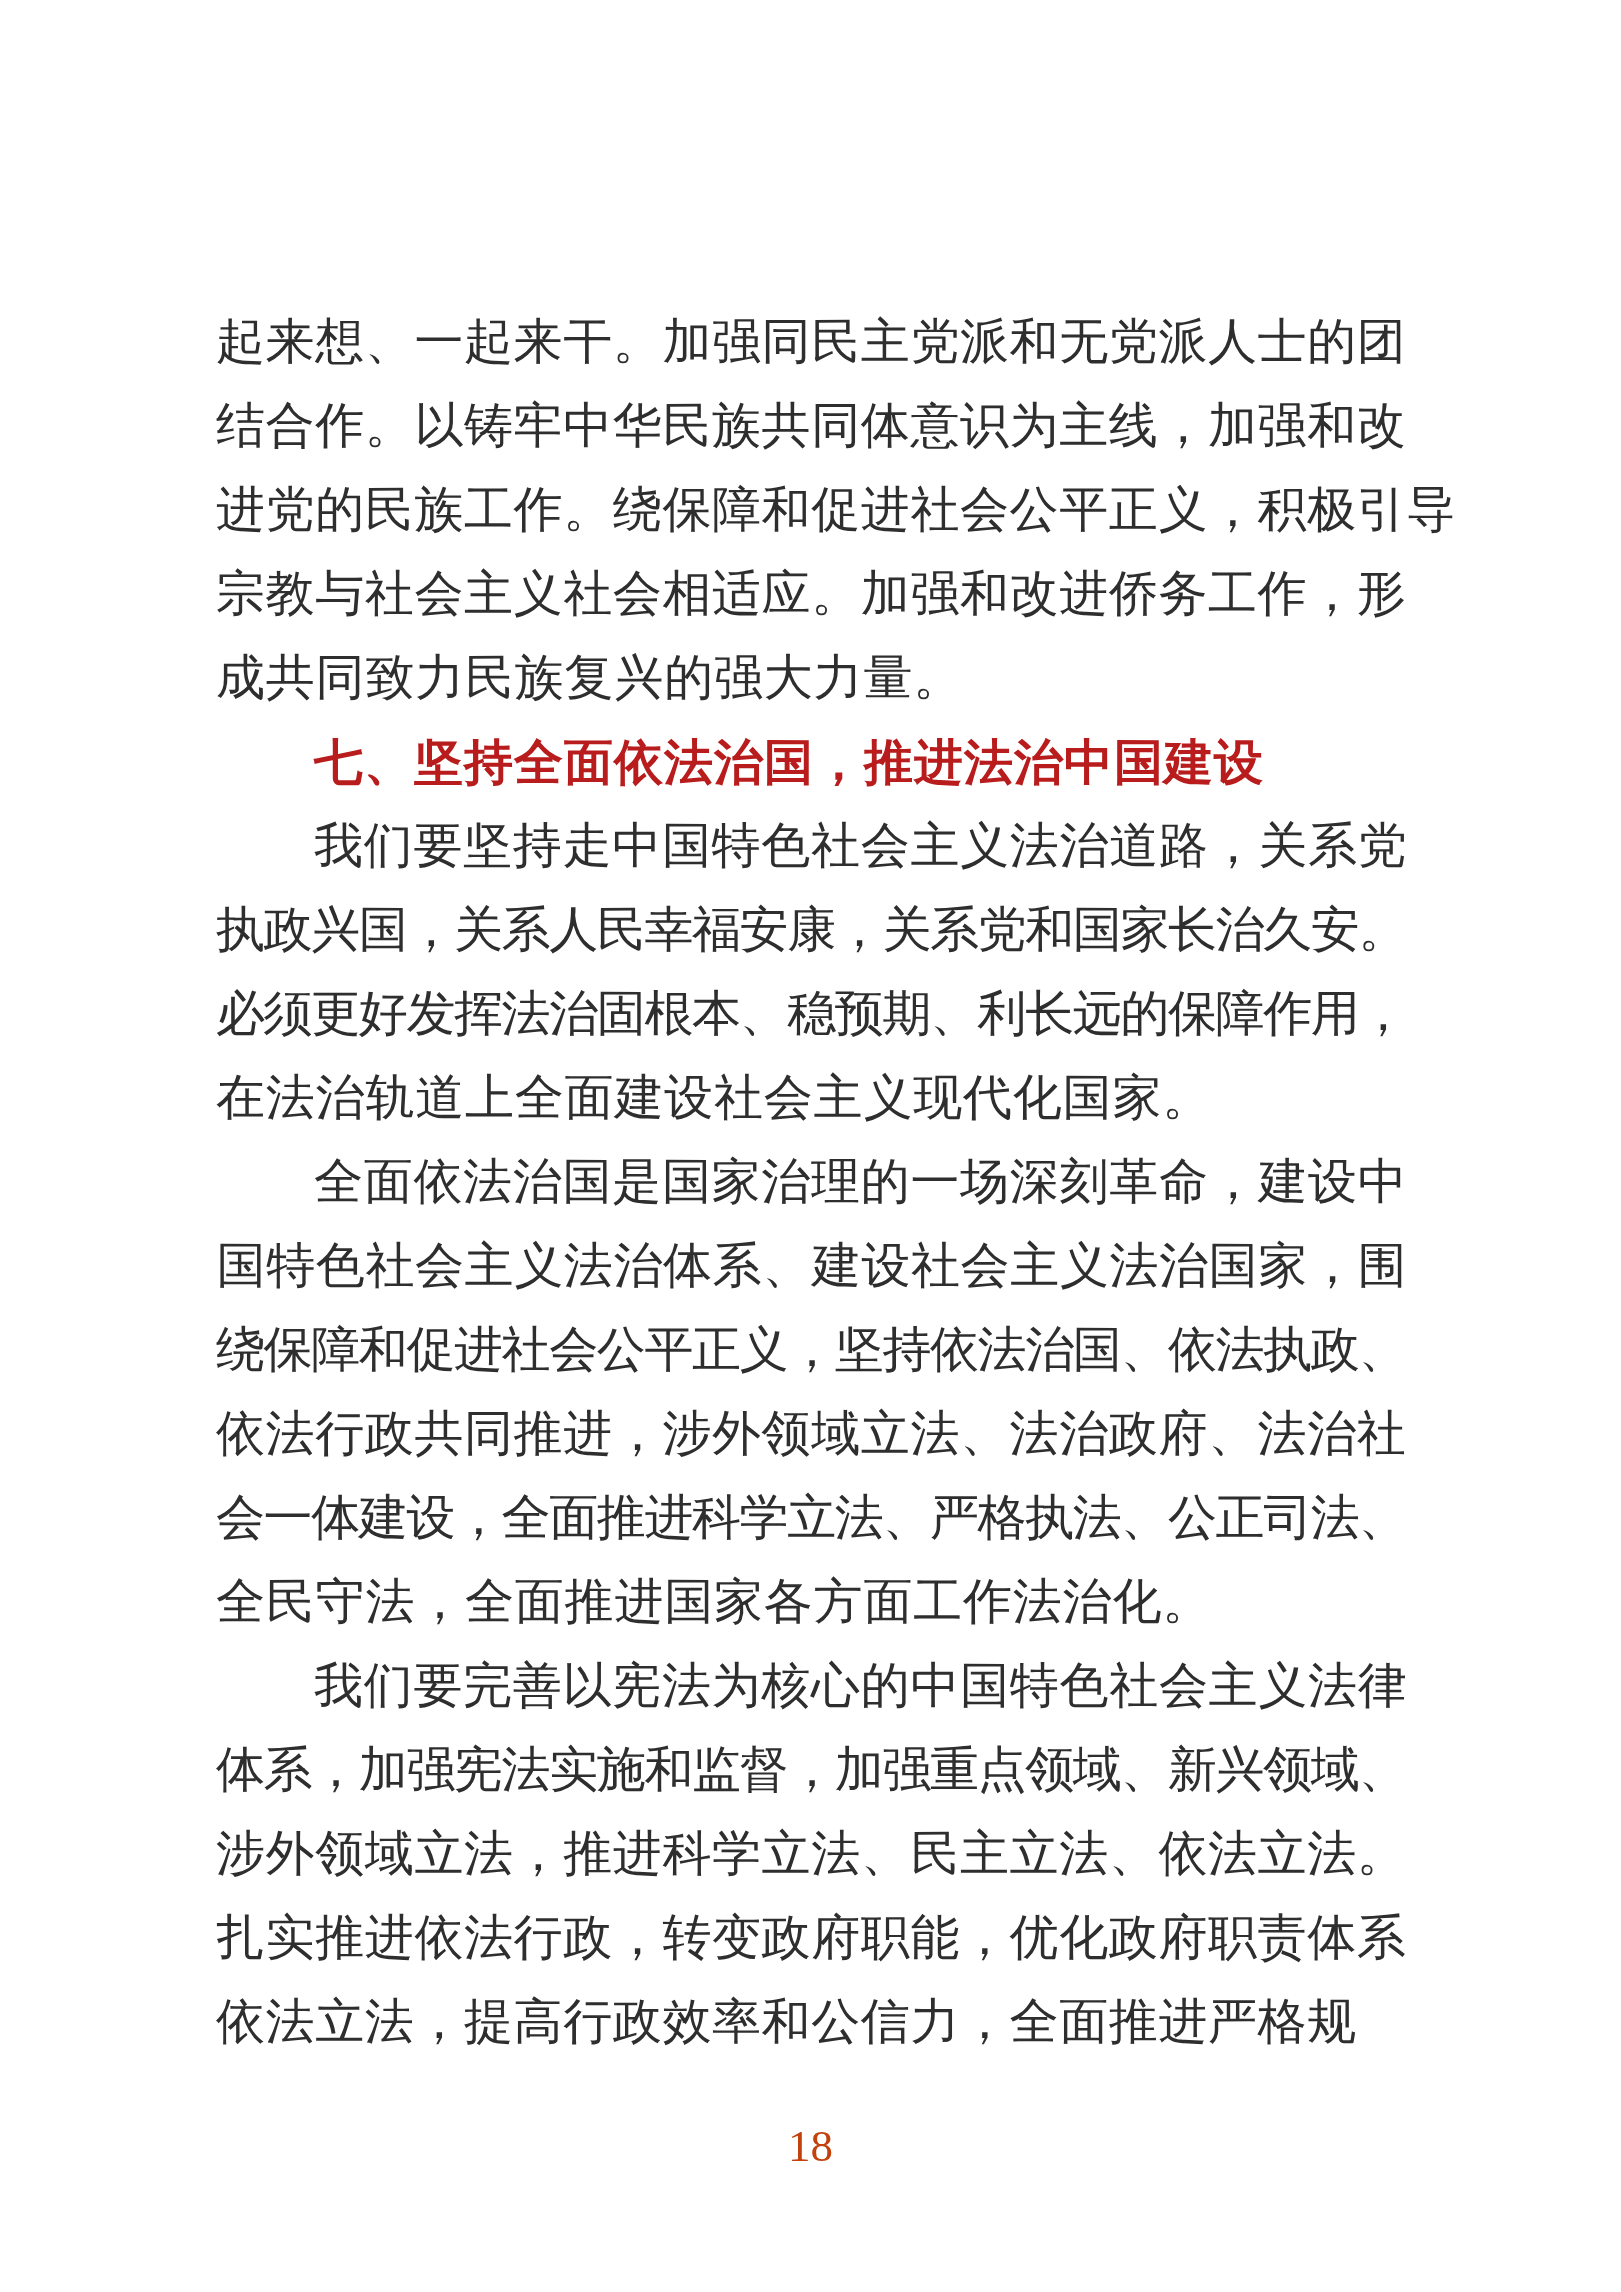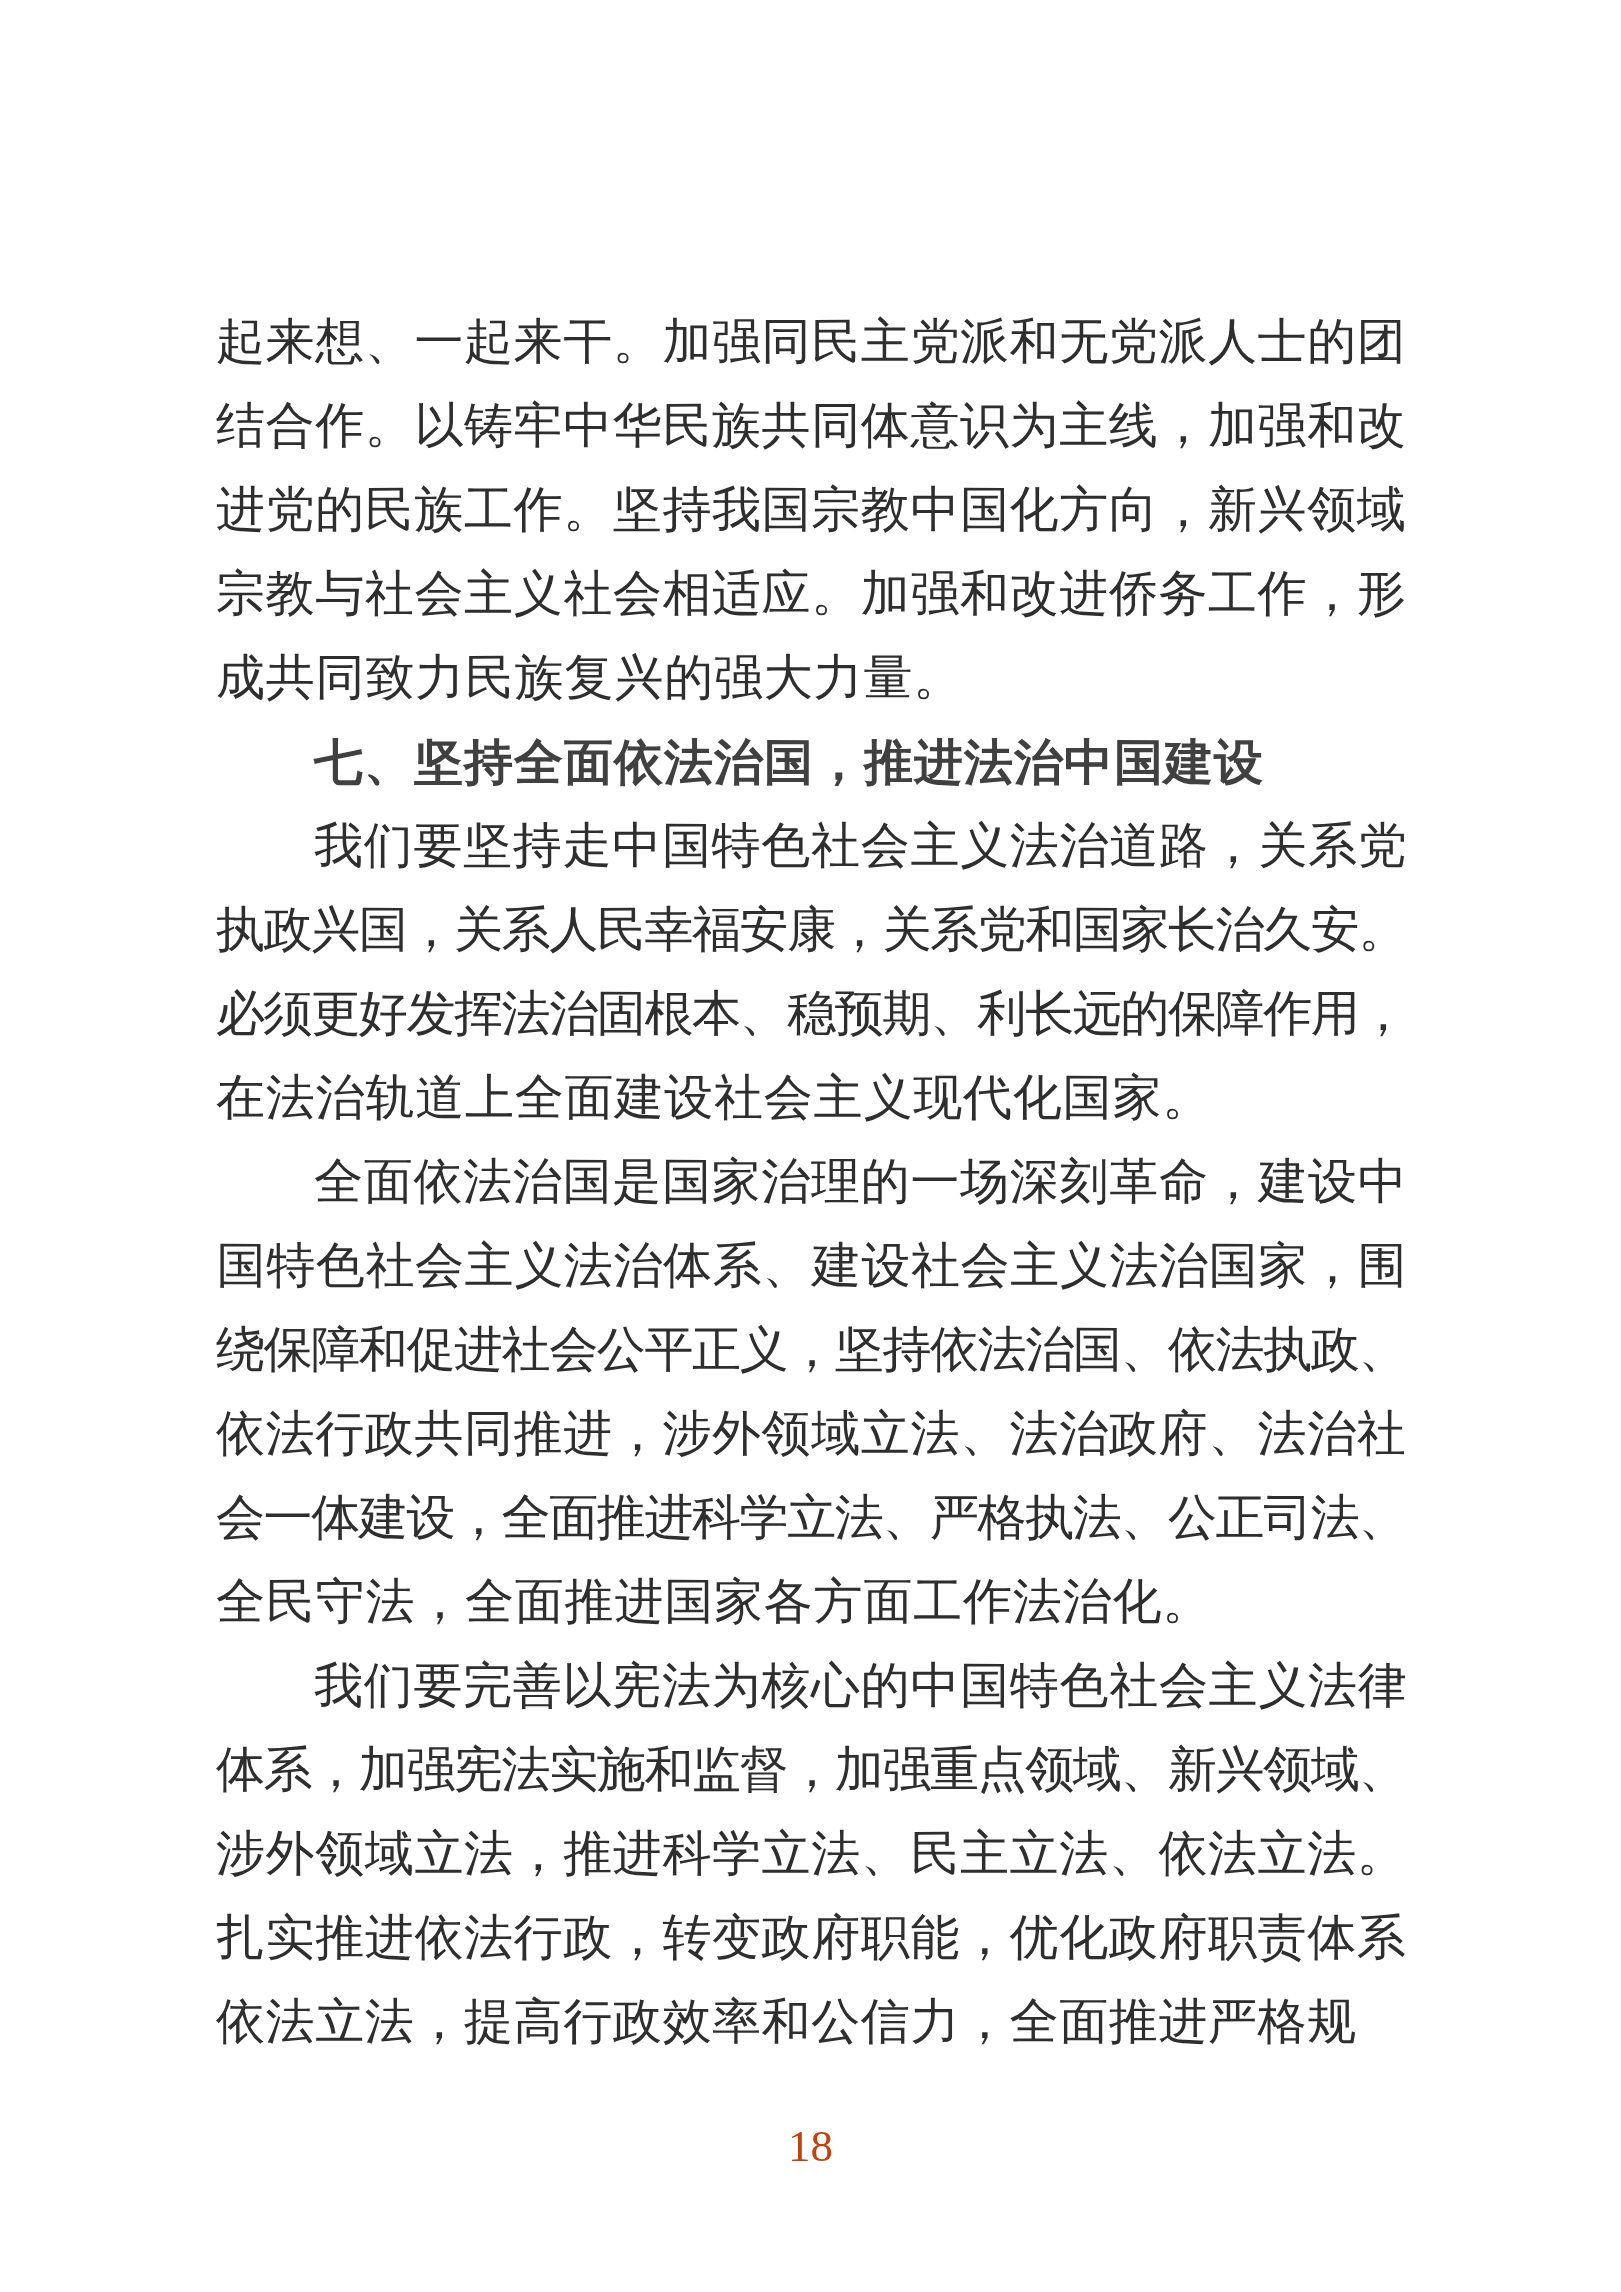--- a/index.html
+++ b/index.html
@@ -30,21 +30,21 @@
     font-family: "Liberation Serif", "DejaVu Serif", serif;
   }
   .line.first {
     padding-left: 98px;
   }
   .line.heading {
     font-family: "Liberation Sans", "DejaVu Sans", sans-serif;
     font-weight: 700;
     padding-left: 98px;
     letter-spacing: 1px;
-    color: #404040;
+    color: #b91c1c;
   }
   .page-footer {
     position: absolute;
     left: 0;
     right: 0;
     top: 2115px;
     text-align: center;
   }
   .page-number {
     font-size: 45px;
@@ -53,21 +53,21 @@
     font-family: "Liberation Serif", "DejaVu Serif", serif;
   }
 </style>
 </head>
 <body>
 
 <div class="page">
   <main class="doc-body" id="doc-body">
       <div class="line" style="letter-spacing: 0.6px;">起来想、一起来干。加强同民主党派和无党派人士的团</div>
       <div class="line" style="letter-spacing: 0.6px;">结合作。以铸牢中华民族共同体意识为主线，加强和改</div>
-      <div class="line" style="letter-spacing: 0.6px;">进党的民族工作。坚持我国宗教中国化方向，新兴领域</div>
+      <div class="line" style="letter-spacing: 0.6px;">进党的民族工作。绕保障和促进社会公平正义，积极引导</div>
       <div class="line" style="letter-spacing: 0.6px;">宗教与社会主义社会相适应。加强和改进侨务工作，形</div>
       <div class="line" style="letter-spacing: 0.8px;">成共同致力民族复兴的强大力量。</div>
       <div class="line heading">七、坚持全面依法治国，推进法治中国建设</div>
       <div class="line first" style="letter-spacing: 0.7px;">我们要坚持走中国特色社会主义法治道路，关系党</div>
       <div class="line" style="letter-spacing: -1.4px;">执政兴国，关系人民幸福安康，关系党和国家长治久安。</div>
       <div class="line" style="letter-spacing: -1.4px;">必须更好发挥法治固根本、稳预期、利长远的保障作用，</div>
       <div class="line" style="letter-spacing: 0.8px;">在法治轨道上全面建设社会主义现代化国家。</div>
       <div class="line first" style="letter-spacing: 0.7px;">全面依法治国是国家治理的一场深刻革命，建设中</div>
       <div class="line" style="letter-spacing: 0.6px; text-align: right;">国特色社会主义法治体系、建设社会主义法治国家，围</div>
       <div class="line" style="letter-spacing: -1.4px;">绕保障和促进社会公平正义，坚持依法治国、依法执政、</div>

